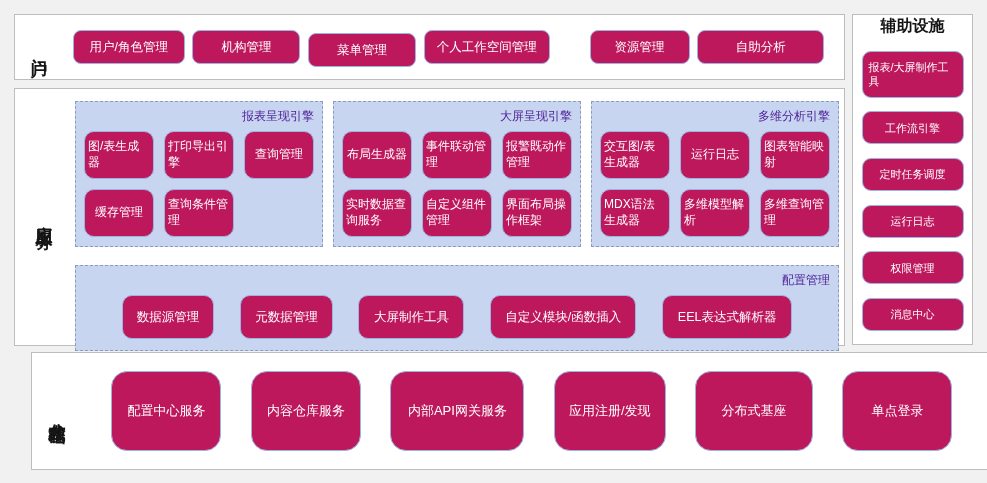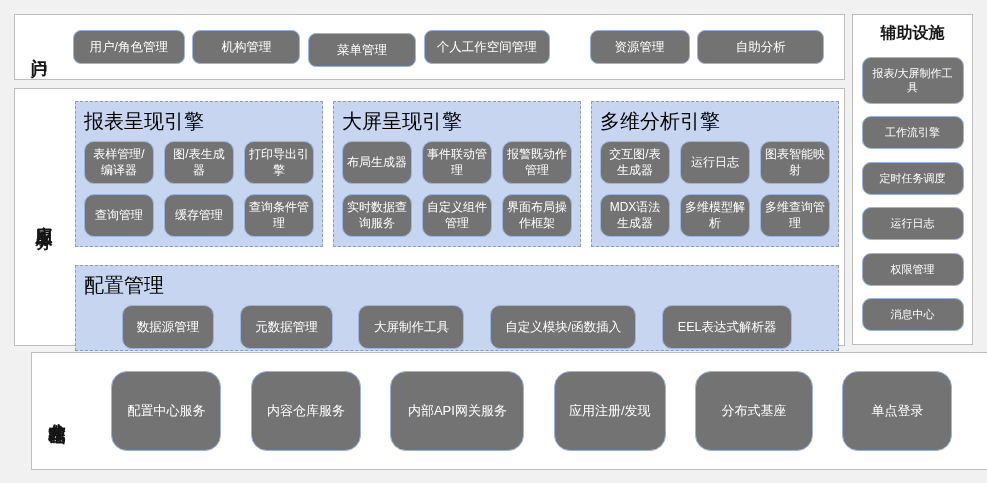--- a/index.html
+++ b/index.html
@@ -13,24 +13,24 @@
   .sec {
     position:absolute; background:#ffffff;
     border:1px solid #bdbdbd;
   }
   .vlabel {
     writing-mode:vertical-rl; text-orientation:upright;
     font-weight:bold; font-size:17px; color:#151515;
     letter-spacing:2px; line-height:1;
   }
   .mod {
-    background:#737373; color:#ffffff;
+    background:#be185d; color:#ffffff;
     border:1px solid #9ab5e4;
     display:flex; align-items:center; justify-content:center;
-    text-align:center; line-height:1.3;
+    line-height:1.3;
   }
   
   .sec-portal { left:14px; top:14px; width:831px; height:66px; display:flex; }
   .portal-label { width:48px; display:flex; align-items:center; justify-content:center; }
   .portal-row { flex:1; display:flex; align-items:center; justify-content:space-evenly; padding:0 12px 0 2px; }
   .portal-mod { height:34px; border-radius:8px; font-size:12.5px; padding:0 10px; }
   .portal-mod:nth-child(1){ width:112px; }
   .portal-mod:nth-child(2){ width:108px; }
   .portal-mod:nth-child(3){ width:108px;margin-top:6px; }
   .portal-mod:nth-child(4){ width:126px; }
@@ -40,35 +40,35 @@
   .sec-apps { left:14px; top:88px; width:831px; height:258px; }
   .apps-label { position:absolute; left:0; top:0; bottom:0; width:58px;
     display:flex; align-items:center; justify-content:center; }
   .apps-content { position:absolute; left:60px; right:5px; top:12px; bottom:7px; }
   .engines-row { display:flex; gap:10px; height:146px; }
   .panel {
     background:#c7d5f1; border:1px dashed #8a9cc0;
     display:flex; flex-direction:column; padding:3px 8px 9px;
   }
   .engine-panel { flex:1; }
-  .panel-title { text-align:left; font-size:20px; color:#000000; padding:3px 0 6px; flex:none; }
+  .panel-title { text-align:right; font-size:12px; color:#4c1d95; padding:3px 0 6px; flex:none; }
   .panel-grid { flex:1; display:grid; grid-template-columns:repeat(3,1fr); gap:10px 10px; }
   .engine-mod { border-radius:10px; font-size:12px; padding:2px 3px; }
   .config-panel { position:absolute; left:0; right:0; top:164px; height:86px; }
   .config-row { flex:1; display:flex; align-items:center; justify-content:space-evenly; padding:0 12px 4px; }
   .config-mod { height:44px; border-radius:10px; font-size:12.5px; padding:0 14px; }
   .config-mod:nth-child(1){ min-width:90px; }
   .config-mod:nth-child(2){ min-width:90px; }
   .config-mod:nth-child(3){ min-width:106px; }
   .config-mod:nth-child(4){ min-width:142px; }
   .config-mod:nth-child(5){ min-width:130px; }
   
   .sec-aux { left:852px; top:14px; width:121px; height:331px;
     display:flex; flex-direction:column; justify-content:space-between;
-    padding:8px 8px 13px; }
+    padding:1px 8px 13px; }
   .aux-title { font-size:16px; font-weight:bold; text-align:center; color:#151515; }
   .aux-mod { width:102px; margin:0 auto; border-radius:9px; font-size:11px;
     padding:3px 6px; min-height:33px; flex:none; }
   .aux-mod.tall { min-height:47px; }
   
   .sec-dist { left:31px; top:352px; width:958px; height:118px; display:flex; }
   .dist-label { width:50px; display:flex; align-items:center; justify-content:center; }
   .dist-label .vlabel { font-size:17px; letter-spacing:1px; }
   .dist-row { flex:1; display:flex; align-items:center; justify-content:space-evenly; padding-right:6px; }
   .dist-mod { height:80px; border-radius:16px; font-size:13px; padding:0 14px; min-width:110px; }
@@ -97,21 +97,20 @@
   <div class="sec sec-apps">
     <div class="apps-label">
       <span class="vlabel">应用服务</span>
     </div>
     <div class="apps-content">
       <div class="engines-row">
 
         <div class="panel engine-panel">
           <div class="panel-title">报表呈现引擎</div>
           <div class="panel-grid">
-            <div class="mod engine-mod">表样管理/编译器</div>
             <div class="mod engine-mod">图/表生成器</div>
             <div class="mod engine-mod">打印导出引擎</div>
             <div class="mod engine-mod">查询管理</div>
             <div class="mod engine-mod">缓存管理</div>
             <div class="mod engine-mod">查询条件管理</div>
           </div>
         </div>
 
         <div class="panel engine-panel">
           <div class="panel-title">大屏呈现引擎</div>

